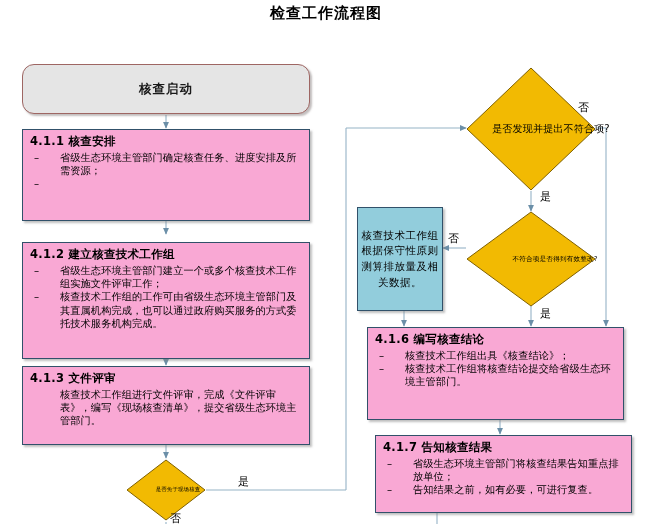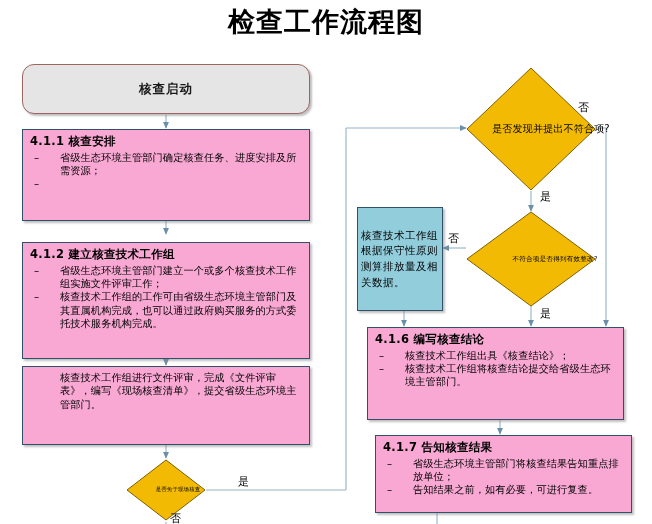--- a/index.html
+++ b/index.html
@@ -9,21 +9,21 @@
     font-family:"DejaVu Sans","Liberation Sans",sans-serif;
     overflow:hidden;
     position:relative;
   }
   #canvas{position:absolute;left:0;top:0;width:652px;height:524px;}
   svg.links{position:absolute;left:0;top:0;width:652px;height:524px;pointer-events:none;}
 
   .title{
     position:absolute;left:0;top:4px;width:652px;
     text-align:center;
-    font-size:27px;font-weight:bold;color:#000;
+    font-size:15px;font-weight:bold;color:#000;
     letter-spacing:1px;
   }
 
   .node{position:absolute;box-sizing:border-box;}
 
   .start-box{
     background:#e5e5e5;
     border:1px solid #9e6663;
     border-radius:12px;
     box-shadow:2px 2px 2px rgba(120,110,110,.45);
@@ -55,21 +55,21 @@
   }
 
   .note-box{
     background:#92cddc;
     border:1px solid #31516a;
     box-shadow:2px 2px 2px rgba(130,130,130,.5);
     display:flex;align-items:center;justify-content:center;
     padding:3px;
   }
   .note-text{
-    font-size:10.5px;color:#000;line-height:1.5;text-align:left;
+    font-size:10.5px;color:#000;line-height:1.5;text-align:center;
     letter-spacing:.5px;
   }
 
   .diamond{position:absolute;}
   .diamond .shape{
     position:absolute;left:0;top:0;width:100%;height:100%;
   }
   .diamond .dlabel{
     position:absolute;left:0;top:0;width:100%;height:100%;
     display:flex;align-items:center;justify-content:center;
@@ -143,20 +143,21 @@
 
   <div class="node proc-box" style="left:22px;top:242px;width:288px;height:117px;">
     <div class="proc-title">4.1.2 建立核查技术工作组</div>
     <ul class="bullets">
       <li><span class="dash">–</span><span>省级生态环境主管部门建立一个或多个核查技术工作组实施文件评审工作；</span></li>
       <li><span class="dash">–</span><span>核查技术工作组的工作可由省级生态环境主管部门及其直属机构完成，也可以通过政府购买服务的方式委托技术服务机构完成。</span></li>
     </ul>
   </div>
 
   <div class="node proc-box" style="left:22px;top:366px;width:288px;height:79px;">
+    <div class="proc-title">4.1.3 文件评审</div>
     <div class="plainline">核查技术工作组进行文件评审，完成《文件评审表》，编写《现场核查清单》，提交省级生态环境主管部门。</div>
   </div>
 
   <div class="node diamond" style="left:126px;top:459px;width:80px;height:62px;">
     <svg class="shape" viewBox="0 0 80 62">
       <polygon points="40,1 79,31 40,61 1,31" fill="#f2ba02" stroke="#7f6000" stroke-width="1"></polygon>
     </svg>
     <div class="dlabel" style="font-size:5.4px;padding:0 12px;">是否免于现场核查</div>
   </div>
 

